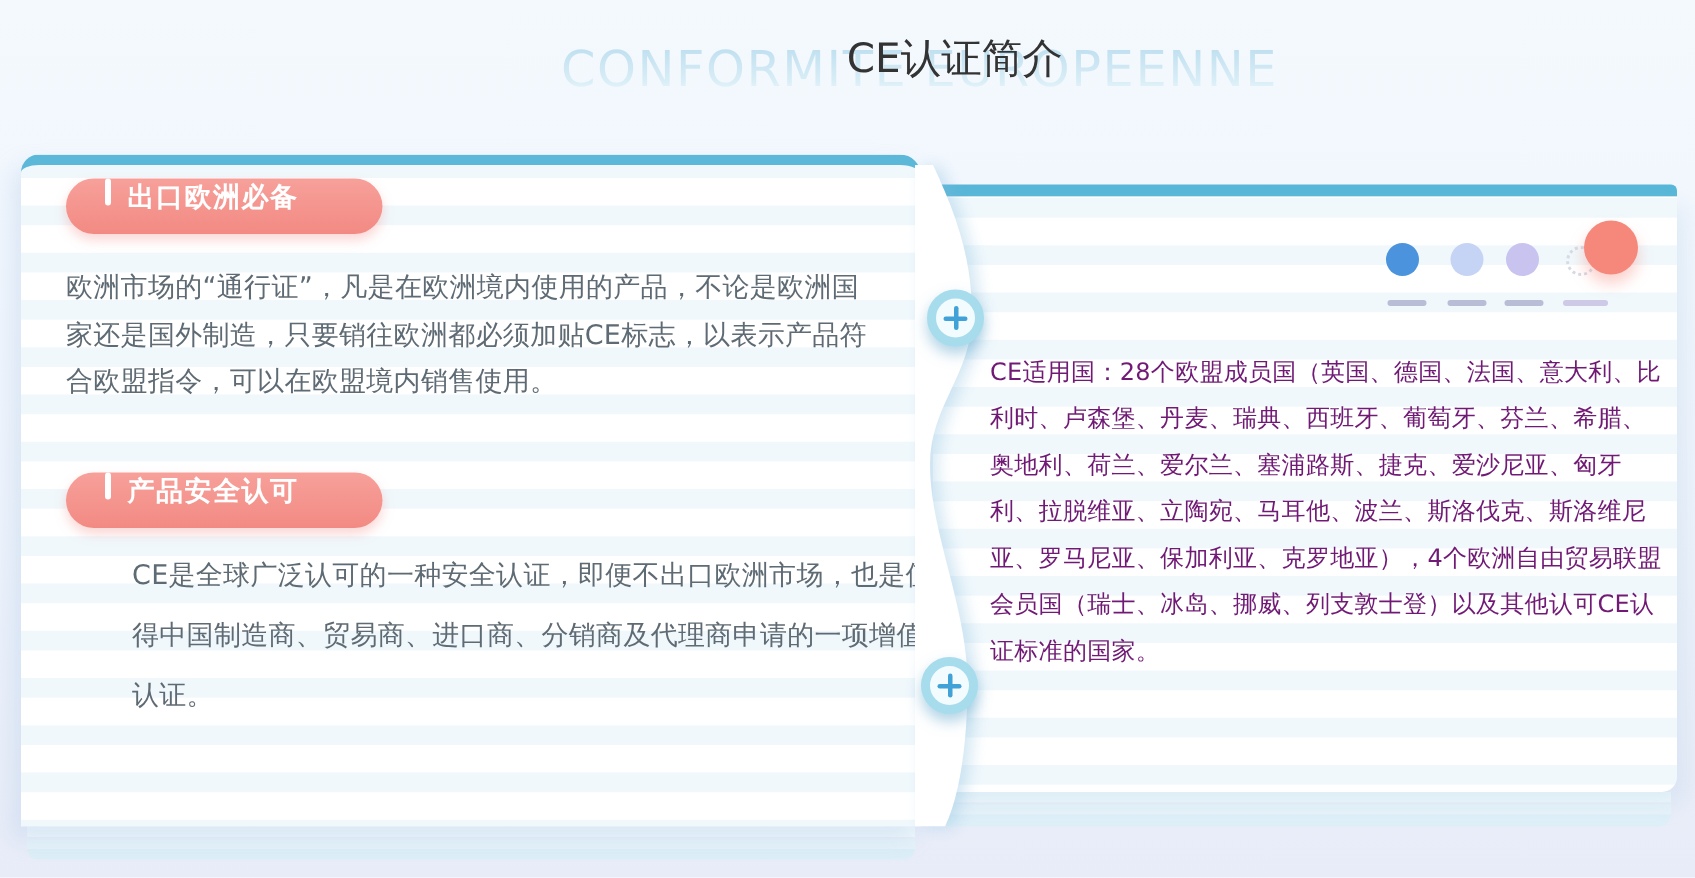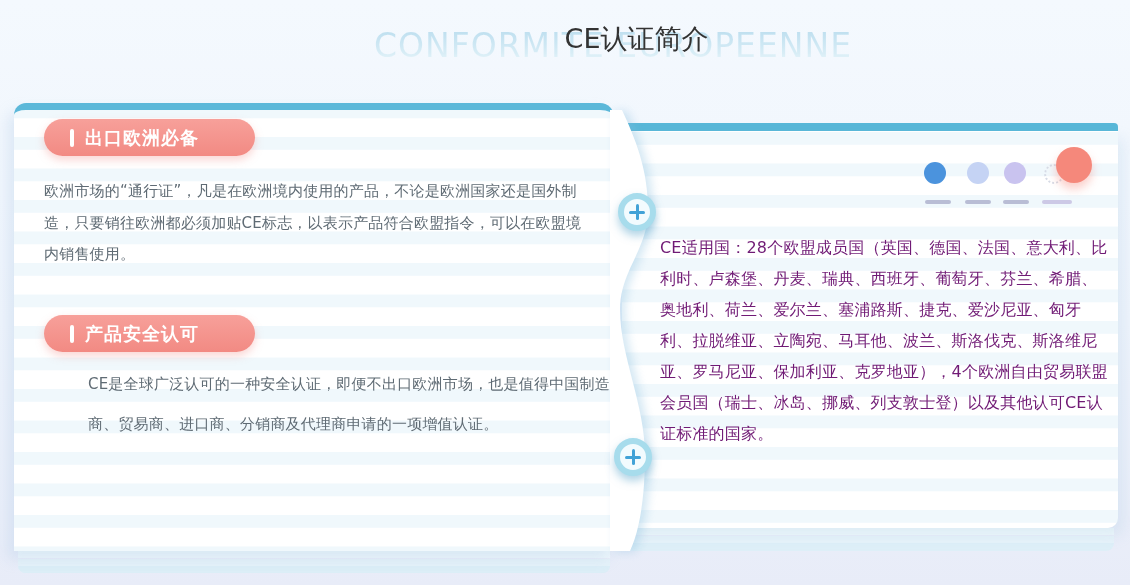--- a/index.html
+++ b/index.html
@@ -29,29 +29,29 @@
     background-image:linear-gradient(#f0f8fc 0 13px,#ffffff 13px 31.5px);
     background-size:100% 31.5px; background-position:0 27px; background-repeat:repeat;
     box-shadow:-6px 8px 14px rgba(160,195,225,.28);
     z-index:3;
   }
   .wave-svg { position:absolute; left:610px; top:110px; width:46px; height:441px; z-index:3;
     filter:drop-shadow(5px 1px 5px rgba(130,185,220,.35)); }
   .badge {
     position:absolute; left:30px; height:37px; width:211px;
     background:linear-gradient(180deg,#f7a09a 0%,#f28a83 100%);
-    border-radius:19px; display:flex; align-items:center; padding-left:26px;
+    border-radius:19px; display:flex; align-items:flex-start; padding-left:26px;
     box-shadow:0 4px 8px rgba(242,138,131,.35);
     font-family:Liberation Serif, serif;
   }
   .badge-bar { width:4px; height:18px; background:#fff; border-radius:2px; margin-right:11px; }
   .badge-label { color:#fff; font-size:18px; font-weight:bold; letter-spacing:1px; }
   .badge-1 { top:9px; }
   .badge-2 { top:205px; }
-  .para { position:absolute; left:30px; width:540px; color:#5f6b74; font-size:15px; letter-spacing:.2px; }
+  .para { position:absolute; left:30px; width:540px; color:#5f6b74; font-size:18px; letter-spacing:.2px; }
   .para-1 { top:66px; line-height:31.5px; }
   .para-2 { top:254px; line-height:40px;margin-left:44px; }
   
   .card-right-bar {
     position:absolute; left:622px; top:123px; width:496px; height:8px;
     background:#58b7d8; border-radius:4px 4px 0 0; z-index:1;
   }
   .card-right-body {
     position:absolute; left:622px; top:131px; width:496px; height:397px;
     background-image:linear-gradient(#f0f8fc 0 13px,#ffffff 13px 31.5px);

